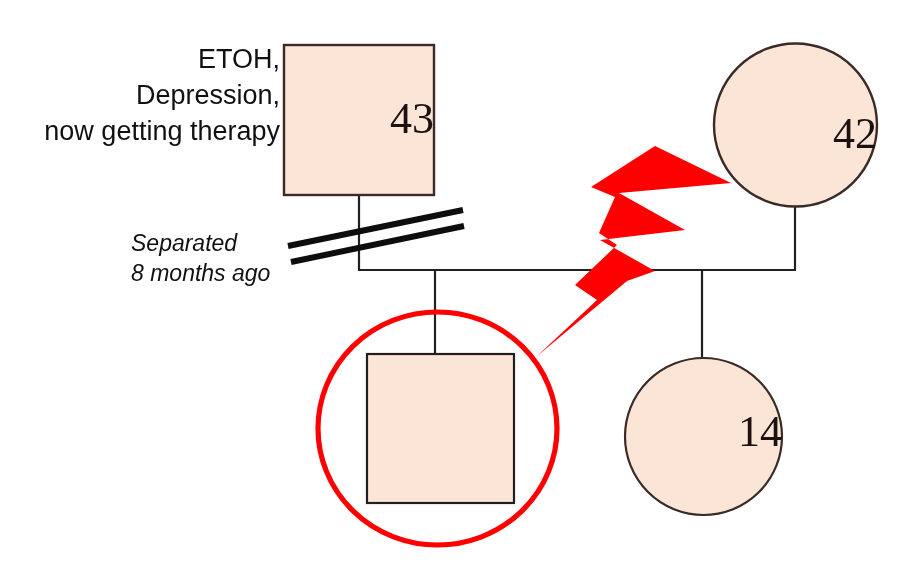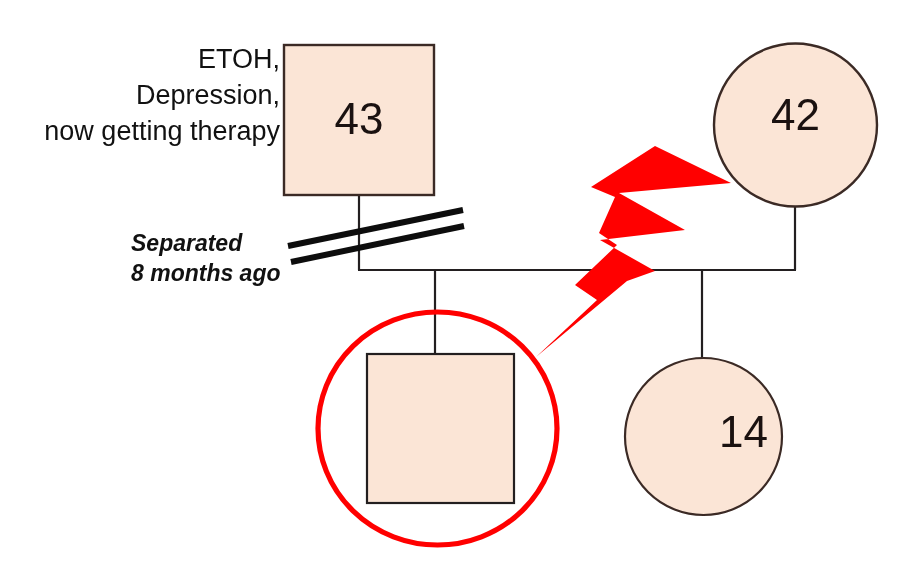--- a/index.html
+++ b/index.html
@@ -20,25 +20,25 @@
   }
   #genogram-svg {
     position: absolute;
     left: 0;
     top: 0;
     width: 912px;
     height: 581px;
   }
   .node-label {
     position: absolute;
-    font-family: Liberation Sans, sans-serif;
+    font-family: Liberation Serif, serif;
     font-size: 44px;
     color: #1a1110;
     line-height: 1;
-    text-align: center;
+    text-align: right;
     pointer-events: none;
     white-space: nowrap;
   }
   .annotation {
     position: absolute;
     font-family: "Liberation Sans", "DejaVu Sans", sans-serif;
     color: #111111;
   }
   #note-father {
     right: 632px;
@@ -49,28 +49,28 @@
     line-height: 1.33;
     white-space: pre-line;
   }
   #note-separated {
     left: 131px;
     top: 228px;
     width: 215px;
     text-align: left;
     font-size: 23px;
     font-style: italic;
-    font-weight: 700;
+    font-weight: 400;
     line-height: 1.32;
     white-space: pre-line;
   }
   .lbl-43 { left: 284px; top: 97px; width: 150px; }
-  .lbl-42 { left: 714px; top: 93px; width: 163px; }
+  .lbl-42 { left: 714px; top: 112px; width: 163px; }
   .lbl-12 { left: 367px; top: 406px; width: 147px; }
-  .lbl-14 { left: 625px; top: 410px; width: 157px; padding-left: 40px; }
+  .lbl-14 { left: 625px; top: 410px; width: 157px; }
 </style>
 </head>
 <body>
 
 <div id="genogram-canvas">
 
   <svg id="genogram-svg" viewBox="0 0 912 581" xmlns="http://www.w3.org/2000/svg">
 
     <g stroke="#231f20" stroke-width="2.2" fill="none">
       <line x1="359" y1="195" x2="359" y2="270"></line>

